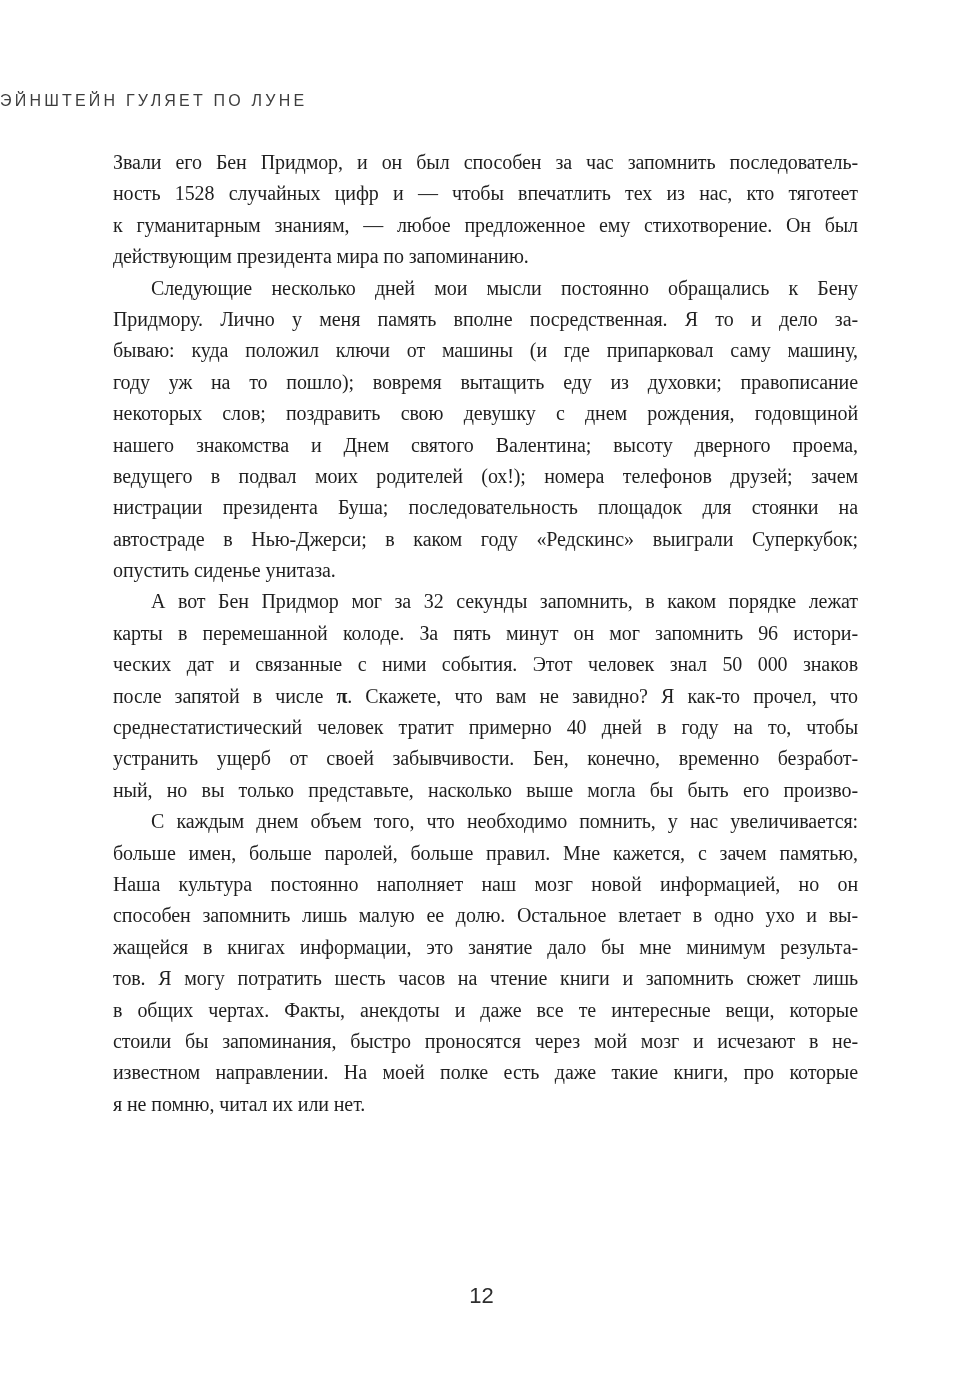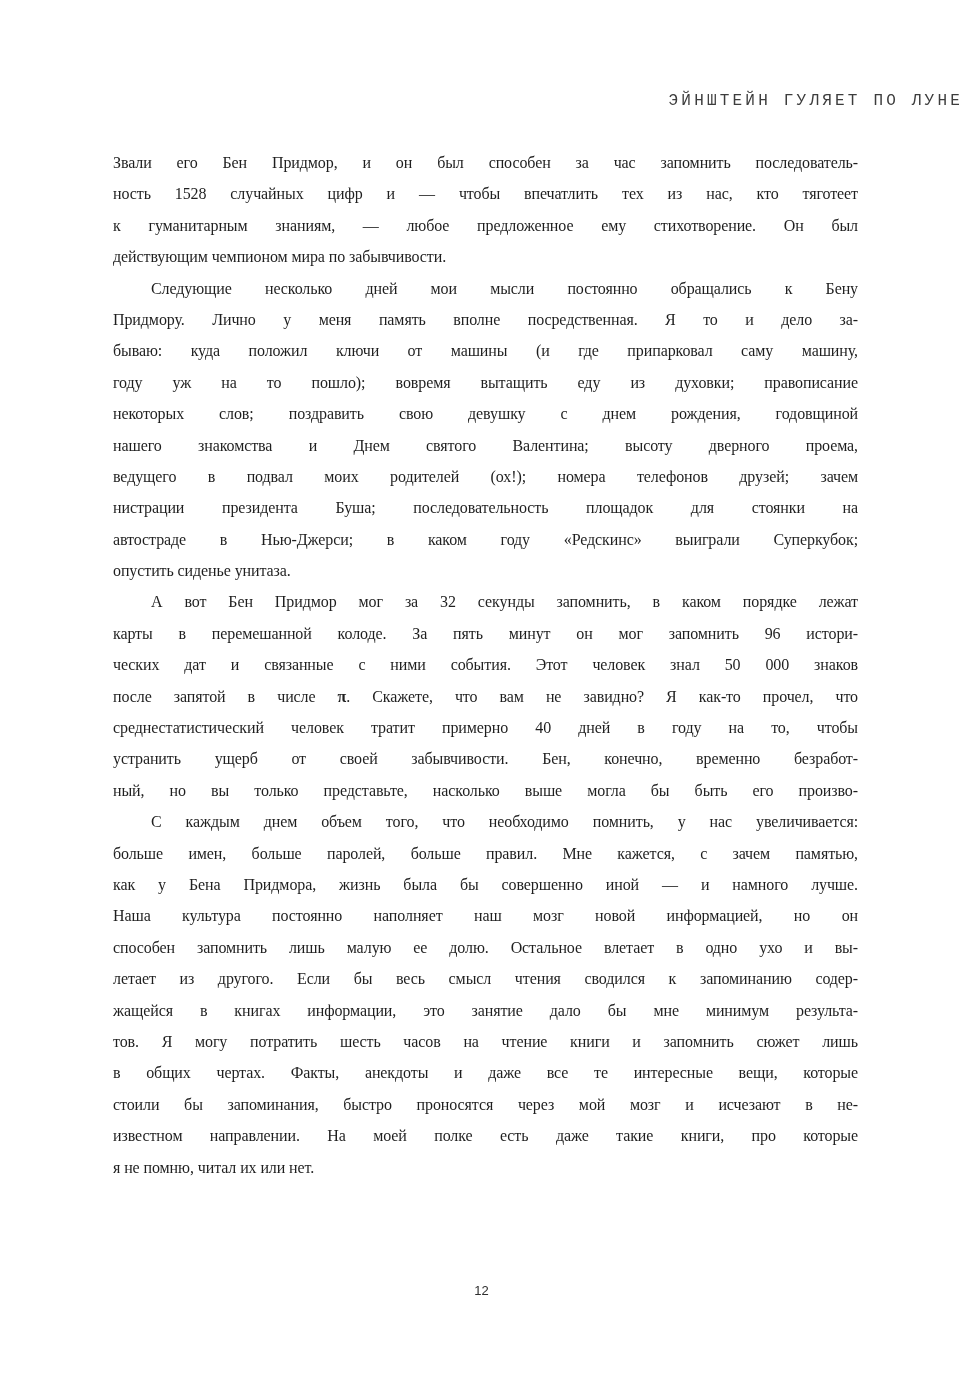--- a/index.html
+++ b/index.html
@@ -9,89 +9,87 @@
     font-family: "Liberation Serif", serif;
   }
   .page {
     position: absolute; left: 0; top: 0;
     width: 963px; height: 1388px;
     background: #ffffff;
     overflow: hidden;
   }
   .running-header {
     position: absolute; top: 92px; left: 0; width: 100%;
-    text-align: right;
-    font-family: Liberation Mono, monospace;
+    text-align: left;
+    font-family: Liberation Sans, sans-serif;
     font-size: 16px;
     font-weight: 400;
     letter-spacing: 3.2px;
     color: #3d3d3d;
   }
   .body-text {
     position: absolute; top: 147px; left: 113px; width: 745px;
     color: #1f1f1f;
   }
   .line {
-    font-size: 16px;
+    font-size: 20px;
     line-height: 31.4px;
     height: 31.4px;
     letter-spacing: -0.1px;
     text-align: justify;
     text-align-last: justify;
     overflow: visible;
     white-space: nowrap;
   }
   .line.last {
     text-align-last: left;
     white-space: normal;
   }
   .line.indent { text-indent: 38px; }
   .line b { font-weight: 700; }
   .page-number {
     position: absolute; top: 1283px; left: 0; width: 100%;
     text-align: center;
     font-family: "Liberation Sans", sans-serif;
-    font-size: 13px;
+    font-size: 22px;
     color: #2e2e2e;
   }
 </style>
 </head>
 <body>
 
 <div class="page">
   <div class="running-header">ЭЙНШТЕЙН ГУЛЯЕТ ПО ЛУНЕ</div>
 
   <div class="body-text" id="body-text">
       <div class="line">Звали его Бен Придмор, и он был способен за час запомнить последователь-</div>
       <div class="line">ность 1528 случайных цифр и — чтобы впечатлить тех из нас, кто тяготеет</div>
       <div class="line">к гуманитарным знаниям, — любое предложенное ему стихотворение. Он был</div>
-      <div class="line last">действующим чемпионом мира по забывчивости.</div>
+      <div class="line last">действующим президента мира по запоминанию.</div>
       <div class="line indent">Следующие несколько дней мои мысли постоянно обращались к Бену</div>
       <div class="line">Придмору. Лично у меня память вполне посредственная. Я то и дело за-</div>
       <div class="line">бываю: куда положил ключи от машины (и где припарковал саму машину,</div>
       <div class="line">году уж на то пошло); вовремя вытащить еду из духовки; правописание</div>
       <div class="line">некоторых слов; поздравить свою девушку с днем рождения, годовщиной</div>
       <div class="line">нашего знакомства и Днем святого Валентина; высоту дверного проема,</div>
       <div class="line">ведущего в подвал моих родителей (ох!); номера телефонов друзей; зачем</div>
       <div class="line">нистрации президента Буша; последовательность площадок для стоянки на</div>
       <div class="line">автостраде в Нью-Джерси; в каком году «Редскинс» выиграли Суперкубок;</div>
       <div class="line last">опустить сиденье унитаза.</div>
       <div class="line indent">А вот Бен Придмор мог за 32 секунды запомнить, в каком порядке лежат</div>
       <div class="line">карты в перемешанной колоде. За пять минут он мог запомнить 96 истори-</div>
       <div class="line">ческих дат и связанные с ними события. Этот человек знал 50 000 знаков</div>
       <div class="line">после запятой в числе <b>π</b>. Скажете, что вам не завидно? Я как-то прочел, что</div>
       <div class="line">среднестатистический человек тратит примерно 40 дней в году на то, чтобы</div>
       <div class="line">устранить ущерб от своей забывчивости. Бен, конечно, временно безработ-</div>
       <div class="line">ный, но вы только представьте, насколько выше могла бы быть его произво-</div>
       <div class="line indent">С каждым днем объем того, что необходимо помнить, у нас увеличивается:</div>
       <div class="line">больше имен, больше паролей, больше правил. Мне кажется, с зачем памятью,</div>
-      <div class="line">как у Бена Придмора, жизнь была бы совершенно иной — и намного лучше.</div>
       <div class="line">Наша культура постоянно наполняет наш мозг новой информацией, но он</div>
       <div class="line">способен запомнить лишь малую ее долю. Остальное влетает в одно ухо и вы-</div>
-      <div class="line">летает из другого. Если бы весь смысл чтения сводился к запоминанию содер-</div>
       <div class="line">жащейся в книгах информации, это занятие дало бы мне минимум результа-</div>
       <div class="line">тов. Я могу потратить шесть часов на чтение книги и запомнить сюжет лишь</div>
       <div class="line">в общих чертах. Факты, анекдоты и даже все те интересные вещи, которые</div>
       <div class="line">стоили бы запоминания, быстро проносятся через мой мозг и исчезают в не-</div>
       <div class="line">известном направлении. На моей полке есть даже такие книги, про которые</div>
       <div class="line last">я не помню, читал их или нет.</div>
     </div>
 
   <div class="page-number">12</div>
 </div>

